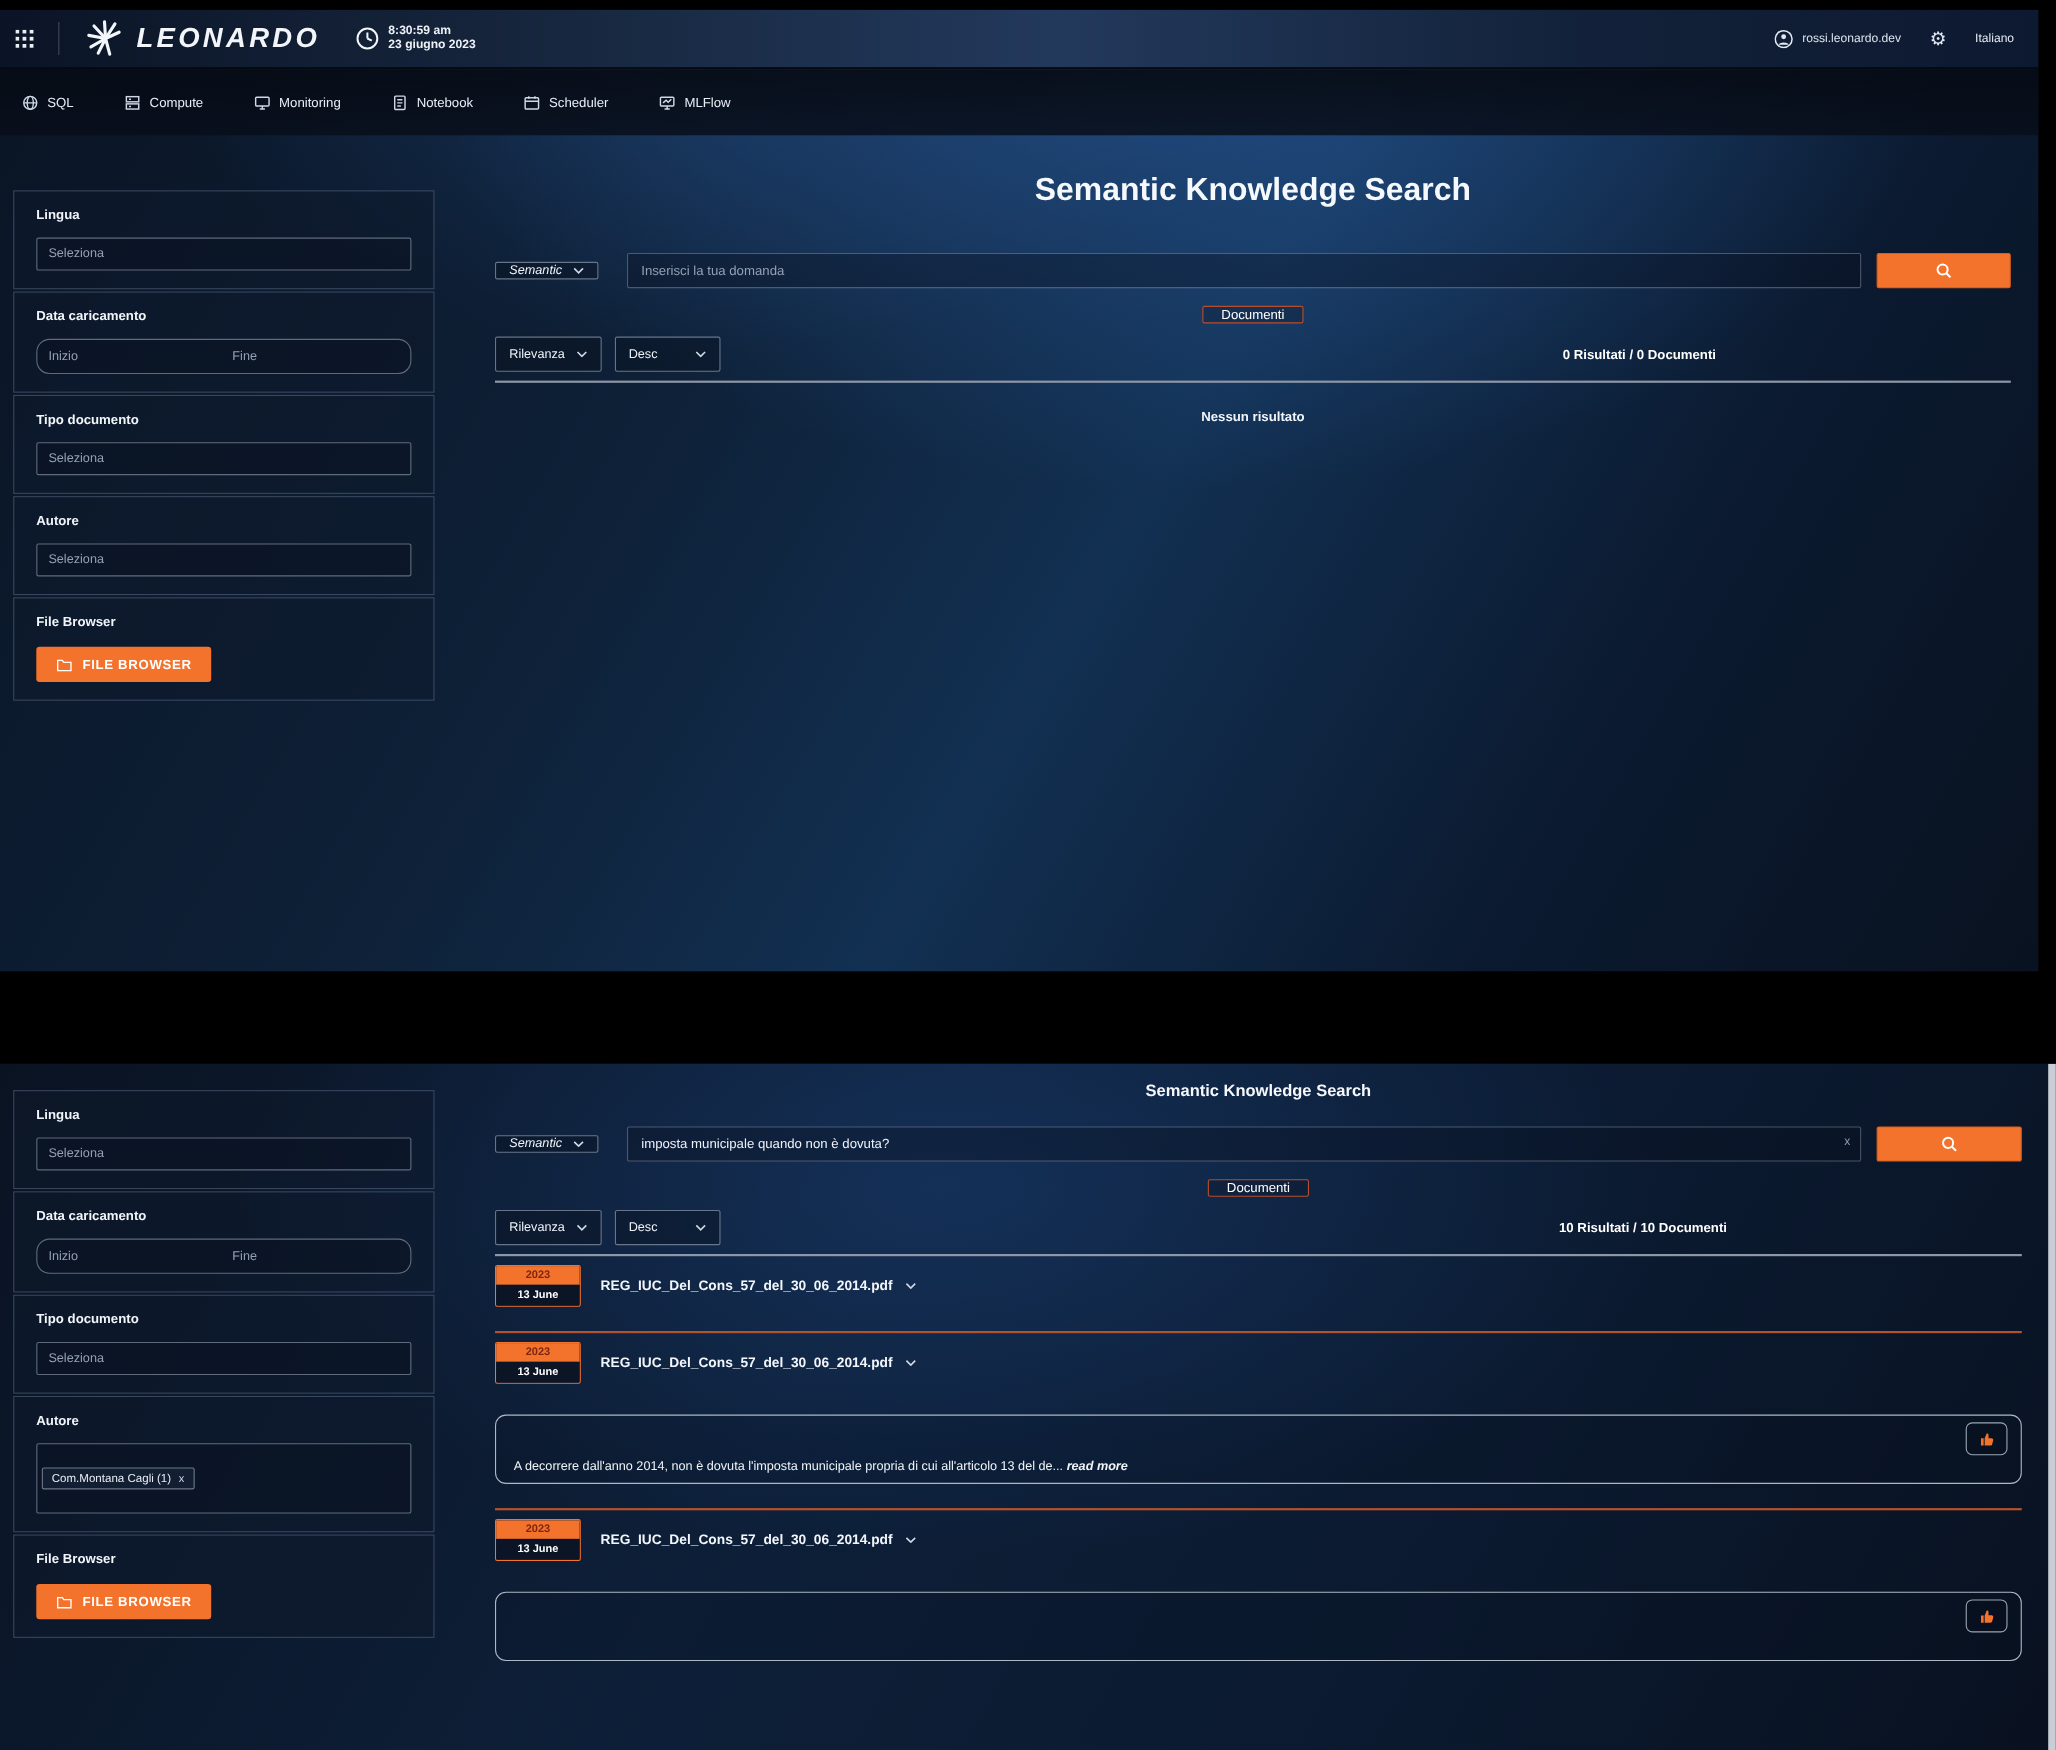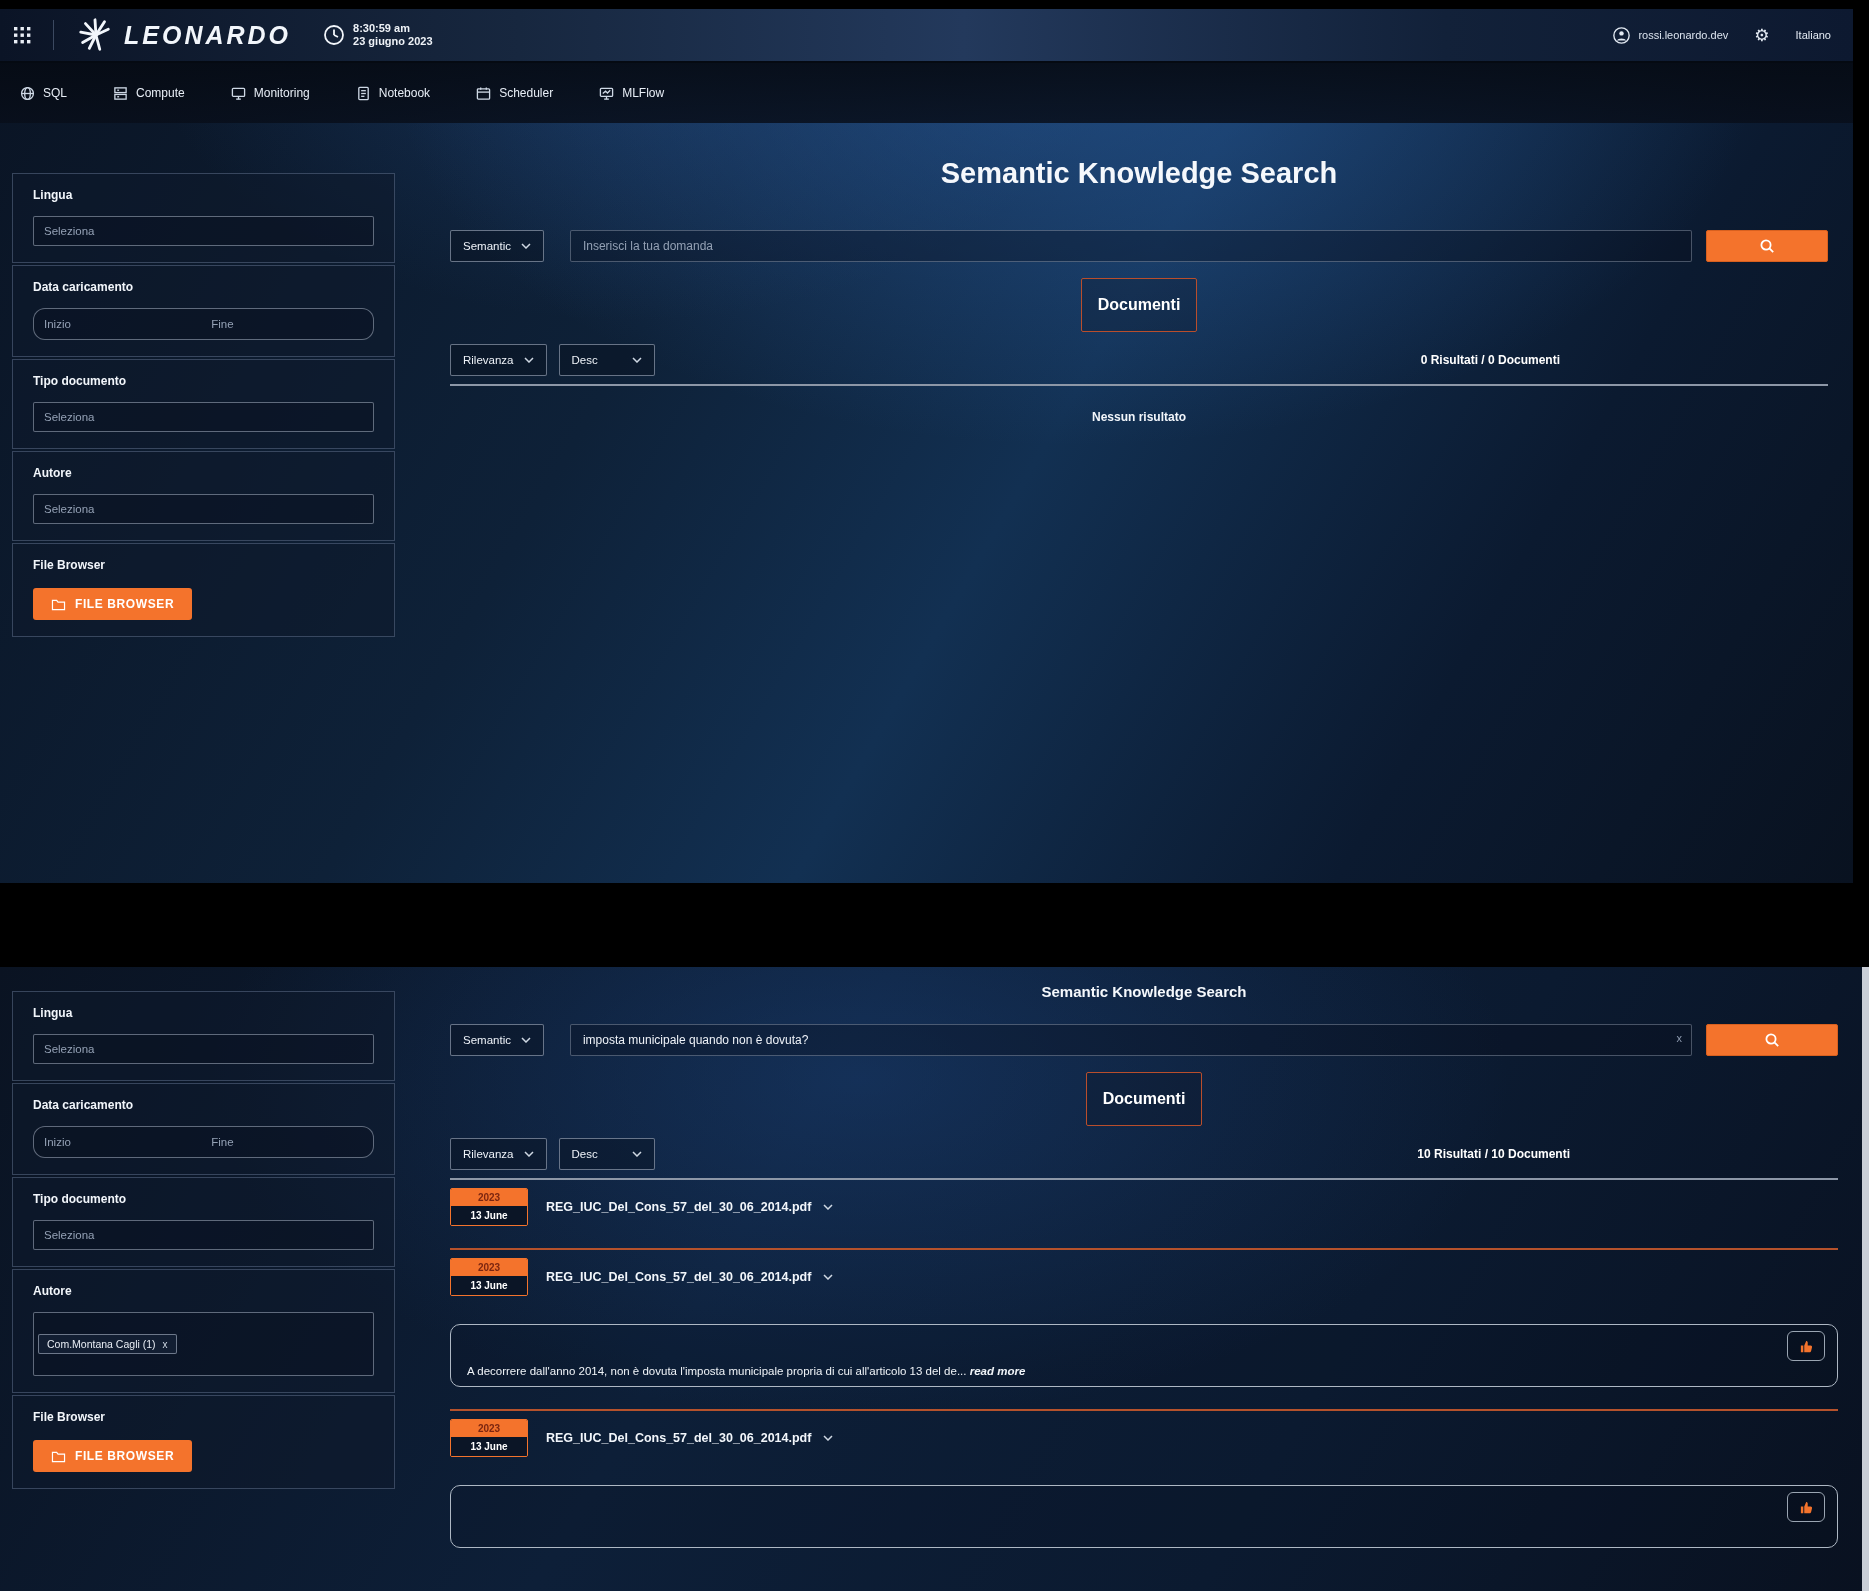--- a/index.html
+++ b/index.html
@@ -57,34 +57,34 @@
   .fb-btn{display:inline-flex;align-items:center;gap:9px;background:#f4732c;border:none;color:#fff;
     font-weight:700;font-size:12px;letter-spacing:.6px;padding:9px 18px;border-radius:3px;
     cursor:pointer;margin-top:2px;font-family:"Liberation Sans",sans-serif;width:max-content;}
   
   .main{position:relative;margin-left:450px;margin-right:25px;}
   .shot-bottom .main{margin-right:31px;}
   .page-title{font-size:29px;font-weight:700;text-align:center;margin:34px 0 0;color:#f5f8fc;}
   .page-title.small{font-size:15px;margin-top:16px;}
   .search-row{display:flex;align-items:center;margin-top:40px;gap:14px;}
   .shot-bottom .search-row{margin-top:24px;}
-  .mode-select{display:flex;align-items:center;gap:10px;height:32px;padding:0 12px;
+  .mode-select{display:flex;align-items:center;gap:10px;height:16px;padding:0 12px;
     border:1px solid rgba(165,177,195,.6);border-radius:2px;background:rgba(8,15,28,.4);
-    color:#eef2f8;font-size:11.5px;font-weight:400;cursor:pointer;font-family:"Liberation Sans",sans-serif;}
+    color:#eef2f8;font-size:11.5px;font-weight:400;cursor:pointer;font-family:"Liberation Sans",sans-serif;font-style:italic;}
   .search-input-wrap{position:relative;flex:1;padding-left:12px;}
   .search-input{width:100%;box-sizing:border-box;height:32px;background:rgba(8,15,28,.35);
     border:1px solid rgba(150,162,180,.45);border-radius:2px;color:#eef2f8;font-size:12px;
     padding:0 28px 0 12px;font-family:"Liberation Sans",sans-serif;outline:none;}
   .search-input::placeholder{color:#93a0b4;opacity:1;}
   .clear-x{position:absolute;right:10px;top:9px;font-size:11px;color:#8e9bb0;cursor:pointer;line-height:1;}
   .search-btn{width:122px;height:32px;background:#f4732c;border:1px solid #d8601f;border-radius:2px;
     display:flex;align-items:center;justify-content:center;cursor:pointer;}
   .shot-bottom .search-btn{width:132px;}
-  .doc-tab{display:block;margin:16px auto 0;padding:17px 16px;border:1px solid #b94e2c;border-radius:2px;
-    background:rgba(10,16,28,.25);color:#fff;font-weight:700;font-size:16px;cursor:pointer;
+  .doc-tab{display:block;margin:16px auto 0;padding:0 16px;border:1px solid #b94e2c;border-radius:2px;
+    background:rgba(10,16,28,.25);color:#fff;font-weight:400;font-size:12px;cursor:pointer;
     font-family:"Liberation Sans",sans-serif;}
   .sort-row{display:flex;align-items:center;gap:12px;margin-top:12px;}
   .drop{display:flex;align-items:center;gap:10px;height:32px;padding:0 12px;
     border:1px solid rgba(165,177,195,.6);border-radius:2px;background:rgba(8,15,28,.4);
     color:#eef2f8;font-size:11.5px;cursor:pointer;font-family:"Liberation Sans",sans-serif;}
   .drop.wide{width:96px;justify-content:space-between;}
   .count{margin-left:auto;margin-right:268px;font-size:12px;font-weight:700;color:#fff;}
   .hr-gray{border:none;border-top:2px solid #8d97a7;margin:8px 0 0;}
   .empty-msg{text-align:center;font-size:12px;font-weight:700;margin-top:24px;color:#f2f6fb;}
   

